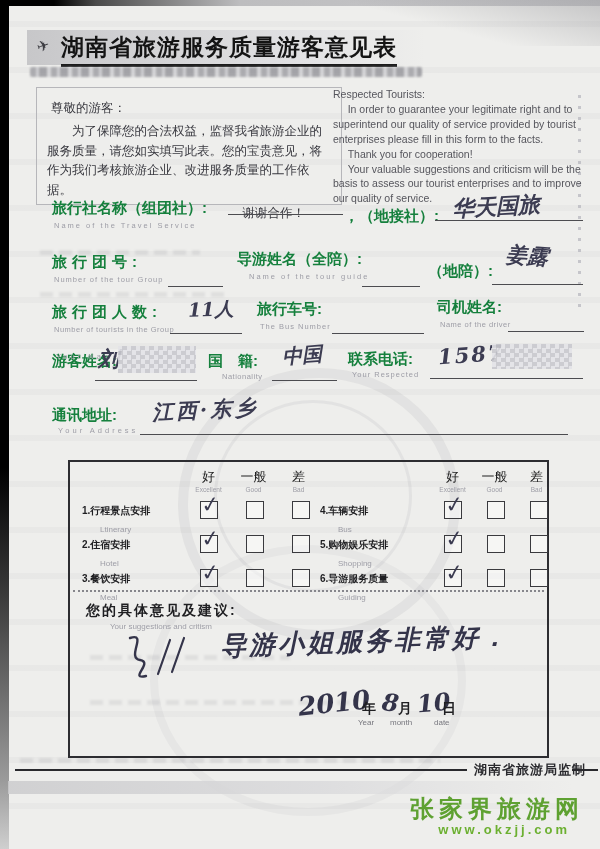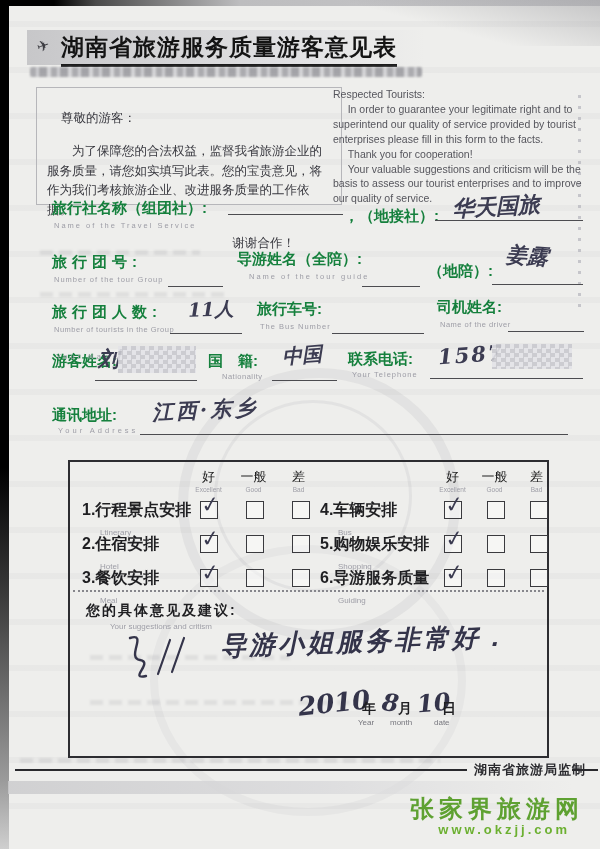--- a/index.html
+++ b/index.html
@@ -29,21 +29,21 @@
     letter-spacing:1px;color:#141414;border-bottom:3px solid #1b1b1b;padding-bottom:1px;
     white-space:nowrap;}
   .blur-strip{position:absolute;left:30px;top:67px;width:392px;height:10px;border-radius:2px;
     background:repeating-linear-gradient(90deg,#97979d 0 6px,#c6c6ca 6px 9px,#8d8d93 9px 17px,#cfcfd2 17px 21px);
     filter:blur(1.2px);opacity:.75;}
   
   .intro-cn{position:absolute;left:36px;top:87px;width:284px;height:104px;
     border:1px solid #b6b6ba;padding:6px 10px;font-family:"DejaVu Serif",serif;
     font-size:12.5px;line-height:1.55;color:#38383f;}
   .intro-cn .ind{text-indent:2em;margin:0;}
-  .intro-cn p{margin:14px;}
+  .intro-cn p{margin:4px;}
   .intro-cn .thanks{text-align:right;padding-right:22px;}
   .intro-en{position:absolute;left:333px;top:87px;width:254px;font-size:10.5px;
     line-height:1.42;color:#55555c;}
   .intro-en p{margin:0;}
   .intro-en .ind{text-indent:1.4em;}
   
   .fcn{position:absolute;font-weight:bold;color:#15803d;font-size:15px;white-space:nowrap;}
   .sp2{letter-spacing:5px;}
   .fen{position:absolute;font-size:7.5px;color:#9d9da6;white-space:nowrap;letter-spacing:.5px;}
   .uline{position:absolute;border-bottom:1.6px solid #4c4c50;}
@@ -53,21 +53,21 @@
     background:repeating-conic-gradient(#c9c9cf 0 25%,#e4e4e8 0 50%);background-size:9px 9px;}
   
   .rbox{position:absolute;left:68px;top:460px;width:477px;height:294px;
     border:2px solid #2d2d31;}
   .rhead{position:absolute;top:6px;display:flex;}
   .rhead .hcell{width:17px;display:flex;flex-direction:column;align-items:center;}
   .hcn{font-size:13px;color:#222;white-space:nowrap;}
   .hen{font-size:6.5px;color:#9d9da6;white-space:nowrap;}
   .grp{position:absolute;top:38px;}
   .rrow{position:relative;height:34px;}
-  .rcn{font-weight:bold;font-size:16px;color:#1f1f22;white-space:nowrap;}
+  .rcn{font-weight:bold;font-size:10px;color:#1f1f22;white-space:nowrap;}
   .ren{font-size:8px;color:#9d9da6;margin-left:18px;}
   .rboxes{position:absolute;top:1px;display:flex;}
   .cb{width:16px;height:16px;border:1.7px solid #3a3a3e;position:relative;
     background:rgba(255,255,255,.45);}
   .check{position:absolute;top:-10px;left:0px;font-size:22px;color:#3a3a50;
     font-family:"DejaVu Serif",serif;transform:rotate(-8deg);}
   .dotline{position:absolute;left:3px;right:3px;top:128px;border-top:2px dotted #86868c;}
   .sug-cn{position:absolute;left:16px;top:140px;font-weight:bold;font-size:14px;
     letter-spacing:2px;color:#1f1f22;}
   .sug-en{position:absolute;left:40px;top:160px;font-size:8px;color:#9d9da6;}
@@ -158,21 +158,21 @@
   <span class="fcn" style="left:52px;top:352px;">游客姓名:</span>
   <span class="fen" style="left:56px;top:352px;letter-spacing:3px;">Your Name</span>
   <span class="hw" style="left:98px;top:345px;font-size:21px;">刘</span>
   <div class="mosaic" style="left:118px;top:346px;width:78px;height:27px;"></div>
   <div class="uline" style="left:95px;top:380px;width:102px;"></div>
   <span class="fcn" style="left:208px;top:352px;">国　籍:</span>
   <span class="fen" style="left:222px;top:372px;">Nationality</span>
   <span class="hw" style="left:282px;top:342px;font-size:20px;transform:rotate(-5deg);">中国</span>
   <div class="uline" style="left:272px;top:380px;width:65px;"></div>
   <span class="fcn" style="left:348px;top:350px;">联系电话:</span>
-  <span class="fen" style="left:352px;top:370px;letter-spacing:1px;">Your Telephone</span>
+  <span class="fen" style="left:352px;top:370px;letter-spacing:1px;">Your Respected</span>
   <span class="hw" style="left:438px;top:342px;font-size:21px;letter-spacing:2px;transform:rotate(-4deg);">1587</span>
   <div class="mosaic" style="left:492px;top:344px;width:80px;height:25px;"></div>
   <div class="uline" style="left:430px;top:378px;width:153px;"></div>
 
   <span class="fcn" style="left:52px;top:406px;">通讯地址:</span>
   <span class="fen" style="left:58px;top:426px;letter-spacing:3px;">Your Address</span>
   <span class="hw" style="left:152px;top:396px;font-size:21px;letter-spacing:3px;transform:rotate(-3deg);">江西·东乡</span>
   <div class="uline" style="left:140px;top:434px;width:428px;"></div>
 
   <div class="rbox">

